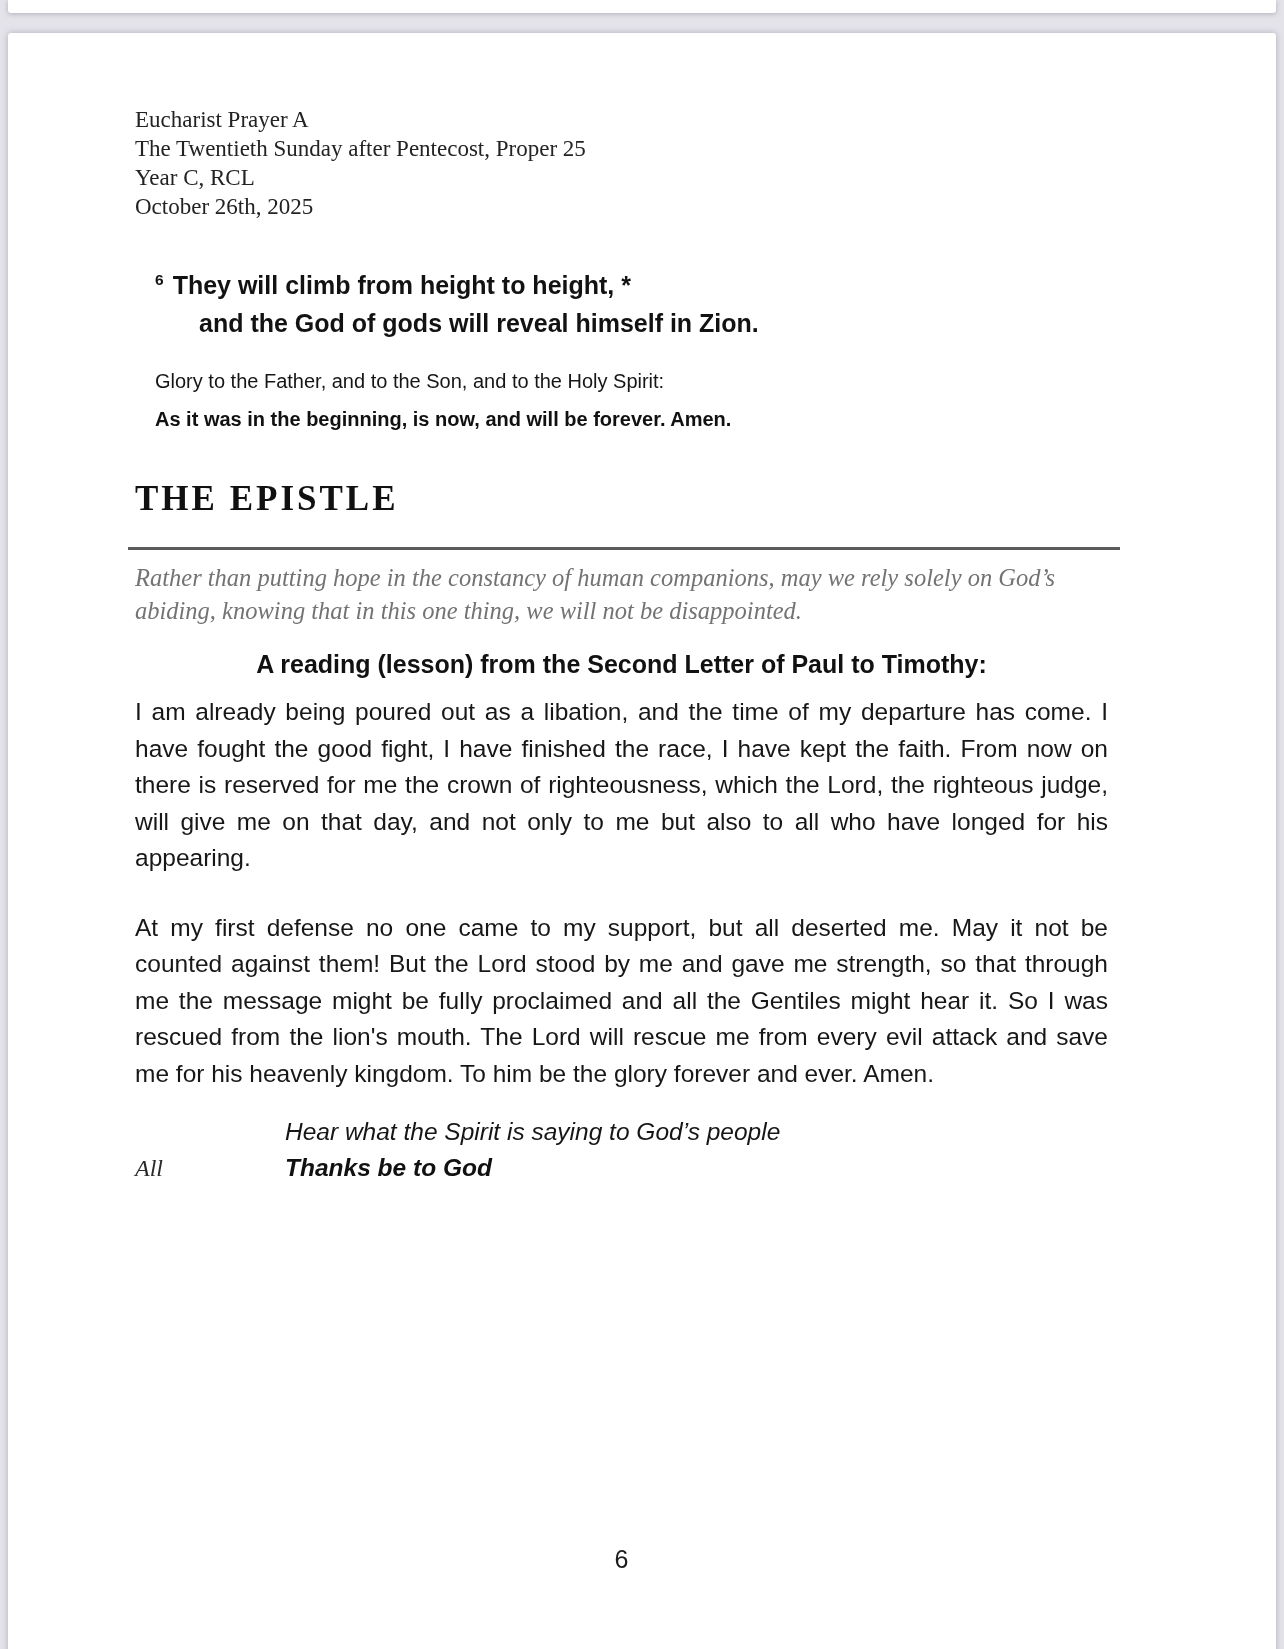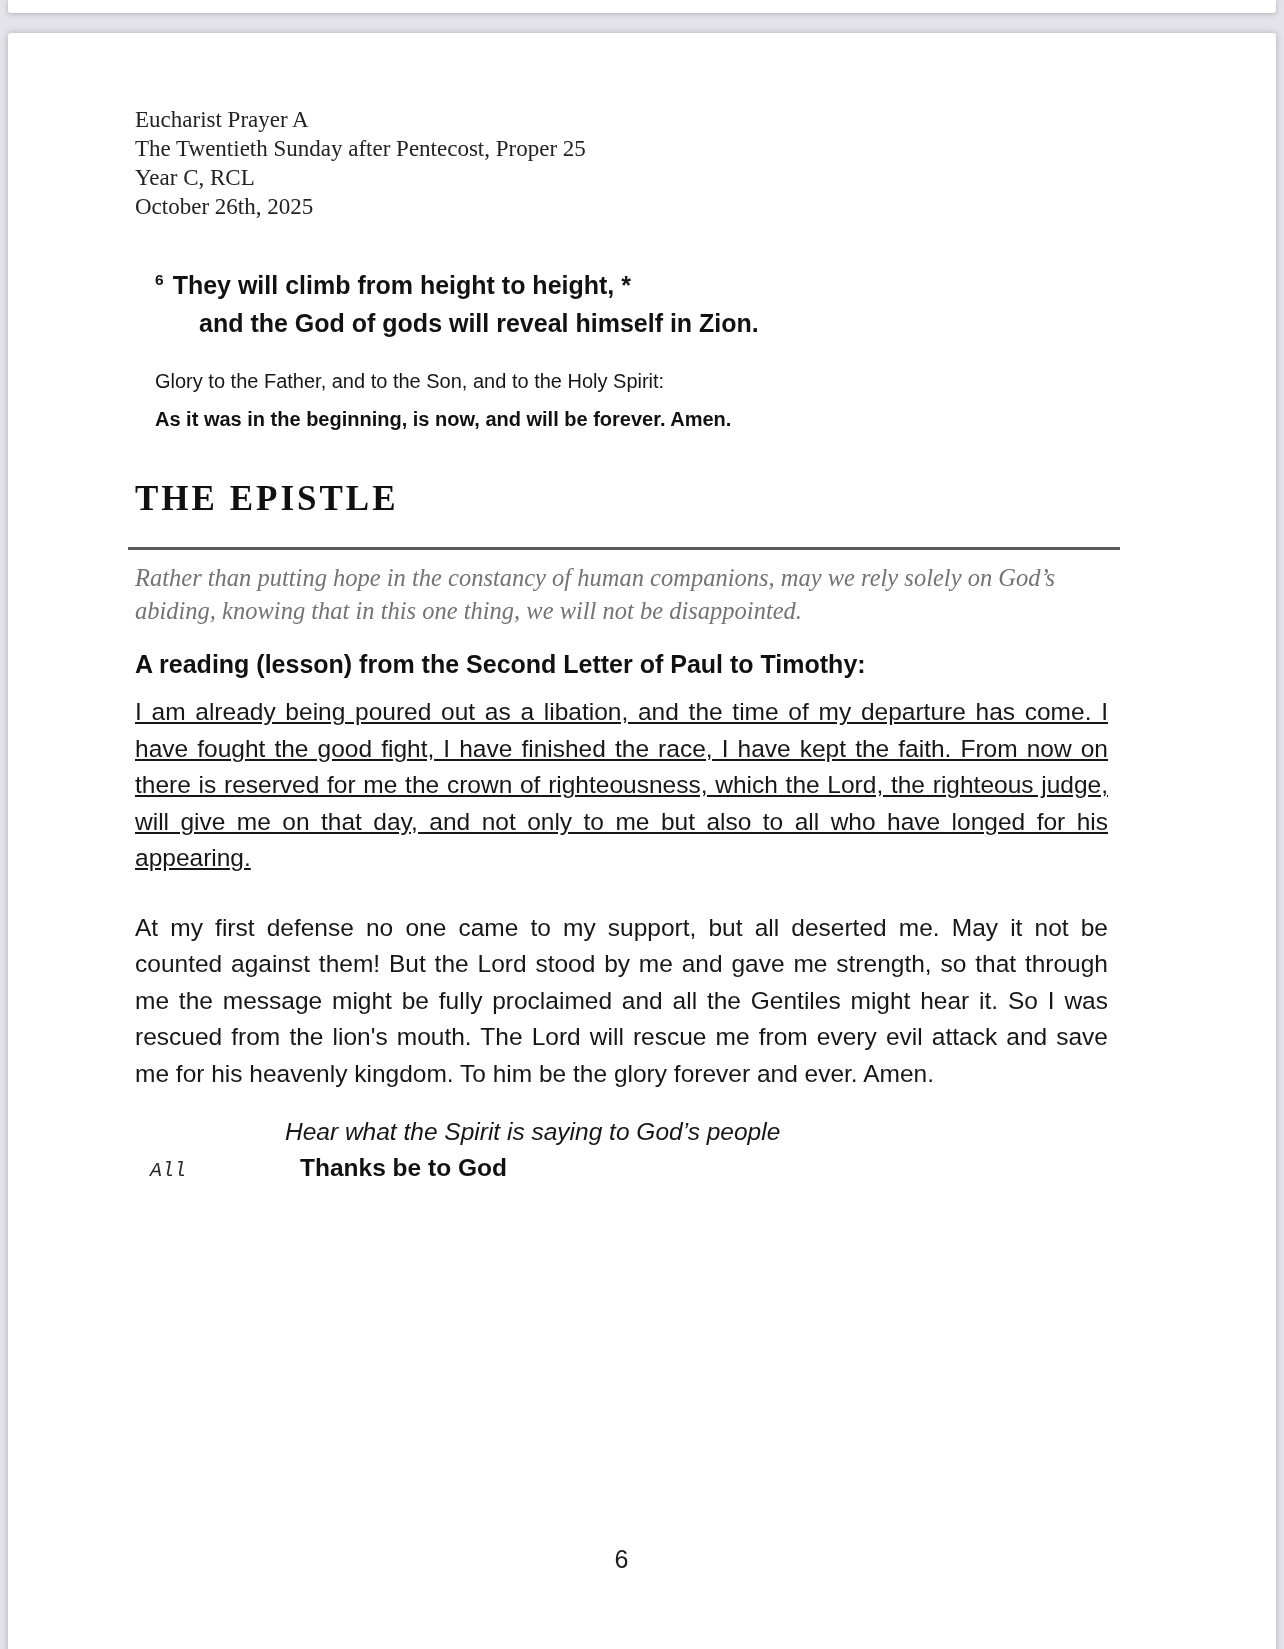--- a/index.html
+++ b/index.html
@@ -89,51 +89,52 @@
     line-height: 33px;
     color: #737373;
   }
   
   .announcement {
     margin-top: 20px;
     font-weight: bold;
     font-size: 25px;
     line-height: 34px;
     color: #111;
+    text-align: center;
   }
   
   .para {
     font-size: 24.5px;
     line-height: 36.5px;
     text-align: justify;
     color: #171717;
   }
-  .para-1 { margin-top: 13px; text-decoration: underline; }
+  .para-1 { margin-top: 13px; }
   .para-2 { margin-top: 33px; }
   
   .response { margin-top: 22px; }
   .versicle {
     padding-left: 150px;
     font-style: italic;
     font-size: 24.5px;
     line-height: 36px;
     color: #161616;
   }
   .reply-row { display: flex; align-items: baseline; }
   .speaker {
     width: 150px;
     flex: 0 0 150px;
-    font-family: Liberation Mono, monospace;
+    font-family: Liberation Serif, serif;
     font-style: italic;
-    font-size: 20px;
+    font-size: 24px;
     line-height: 36px;
     color: #2a2a2a;
-    margin-left: 15px;
   }
   .reply {
+    font-style: italic;
     font-weight: bold;
     font-size: 24.5px;
     line-height: 36px;
     color: #111;
   }
   
   .page-number {
     position: absolute;
     left: 127px; right: 168px;
     top: 1512px;

